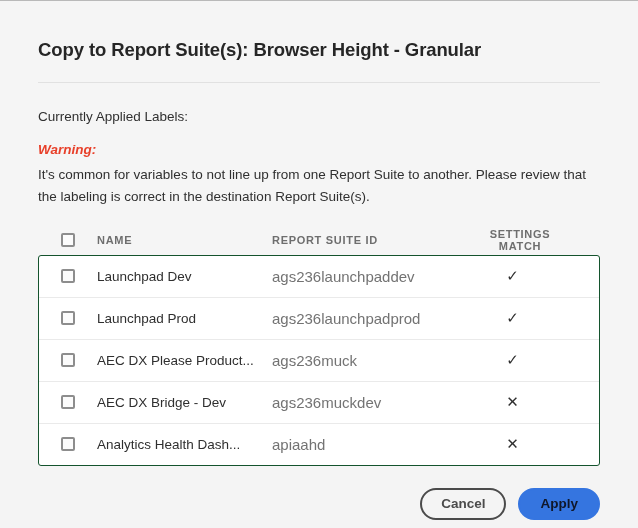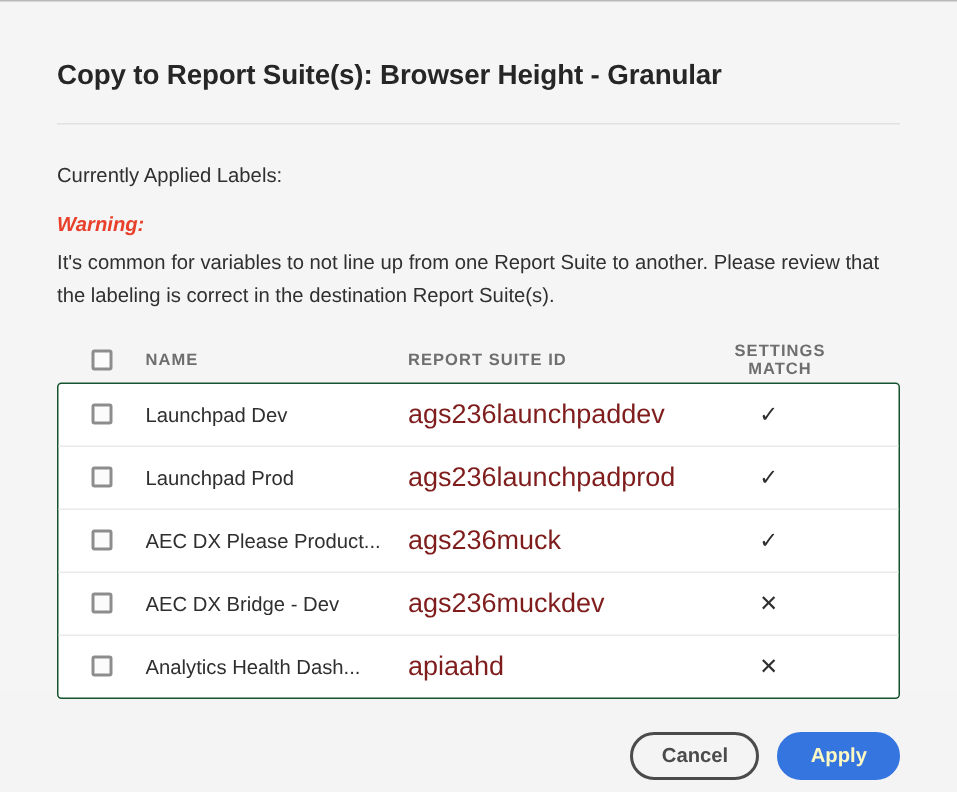--- a/index.html
+++ b/index.html
@@ -121,22 +121,22 @@
     width: 175px;
     flex: 0 0 175px;
     font-size: 13.5px;
     color: #2f2f2f;
     white-space: nowrap;
     overflow: hidden;
   }
   .col-id {
     width: 196px;
     flex: 0 0 196px;
-    font-size: 18px;
-    color: #7f1d1d;
+    font-size: 15px;
+    color: #737373;
     white-space: nowrap;
   }
   .col-match {
     flex: 1 1 auto;
     text-align: center;
     font-size: 15px;
     color: #2f2f2f;
     padding-right: 42px;
   }
   .table-head .col-match { padding-right: 28px; }
@@ -173,21 +173,21 @@
   }
   .btn-secondary {
     border: 2px solid #4b4b4b;
     background: transparent;
     color: #4b4b4b;
     padding: 0 19px;
   }
   .btn-primary {
     border: 2px solid #3575e0;
     background: #3575e0;
-    color: #fef9c3;
+    color: #0f172a;
     padding: 0 20px;
   }
 </style>
 </head>
 <body>
 
 <div id="dialog">
 
   <div id="dialog-title">Copy to Report Suite(s): Browser Height - Granular</div>
   <div id="title-divider"></div>

